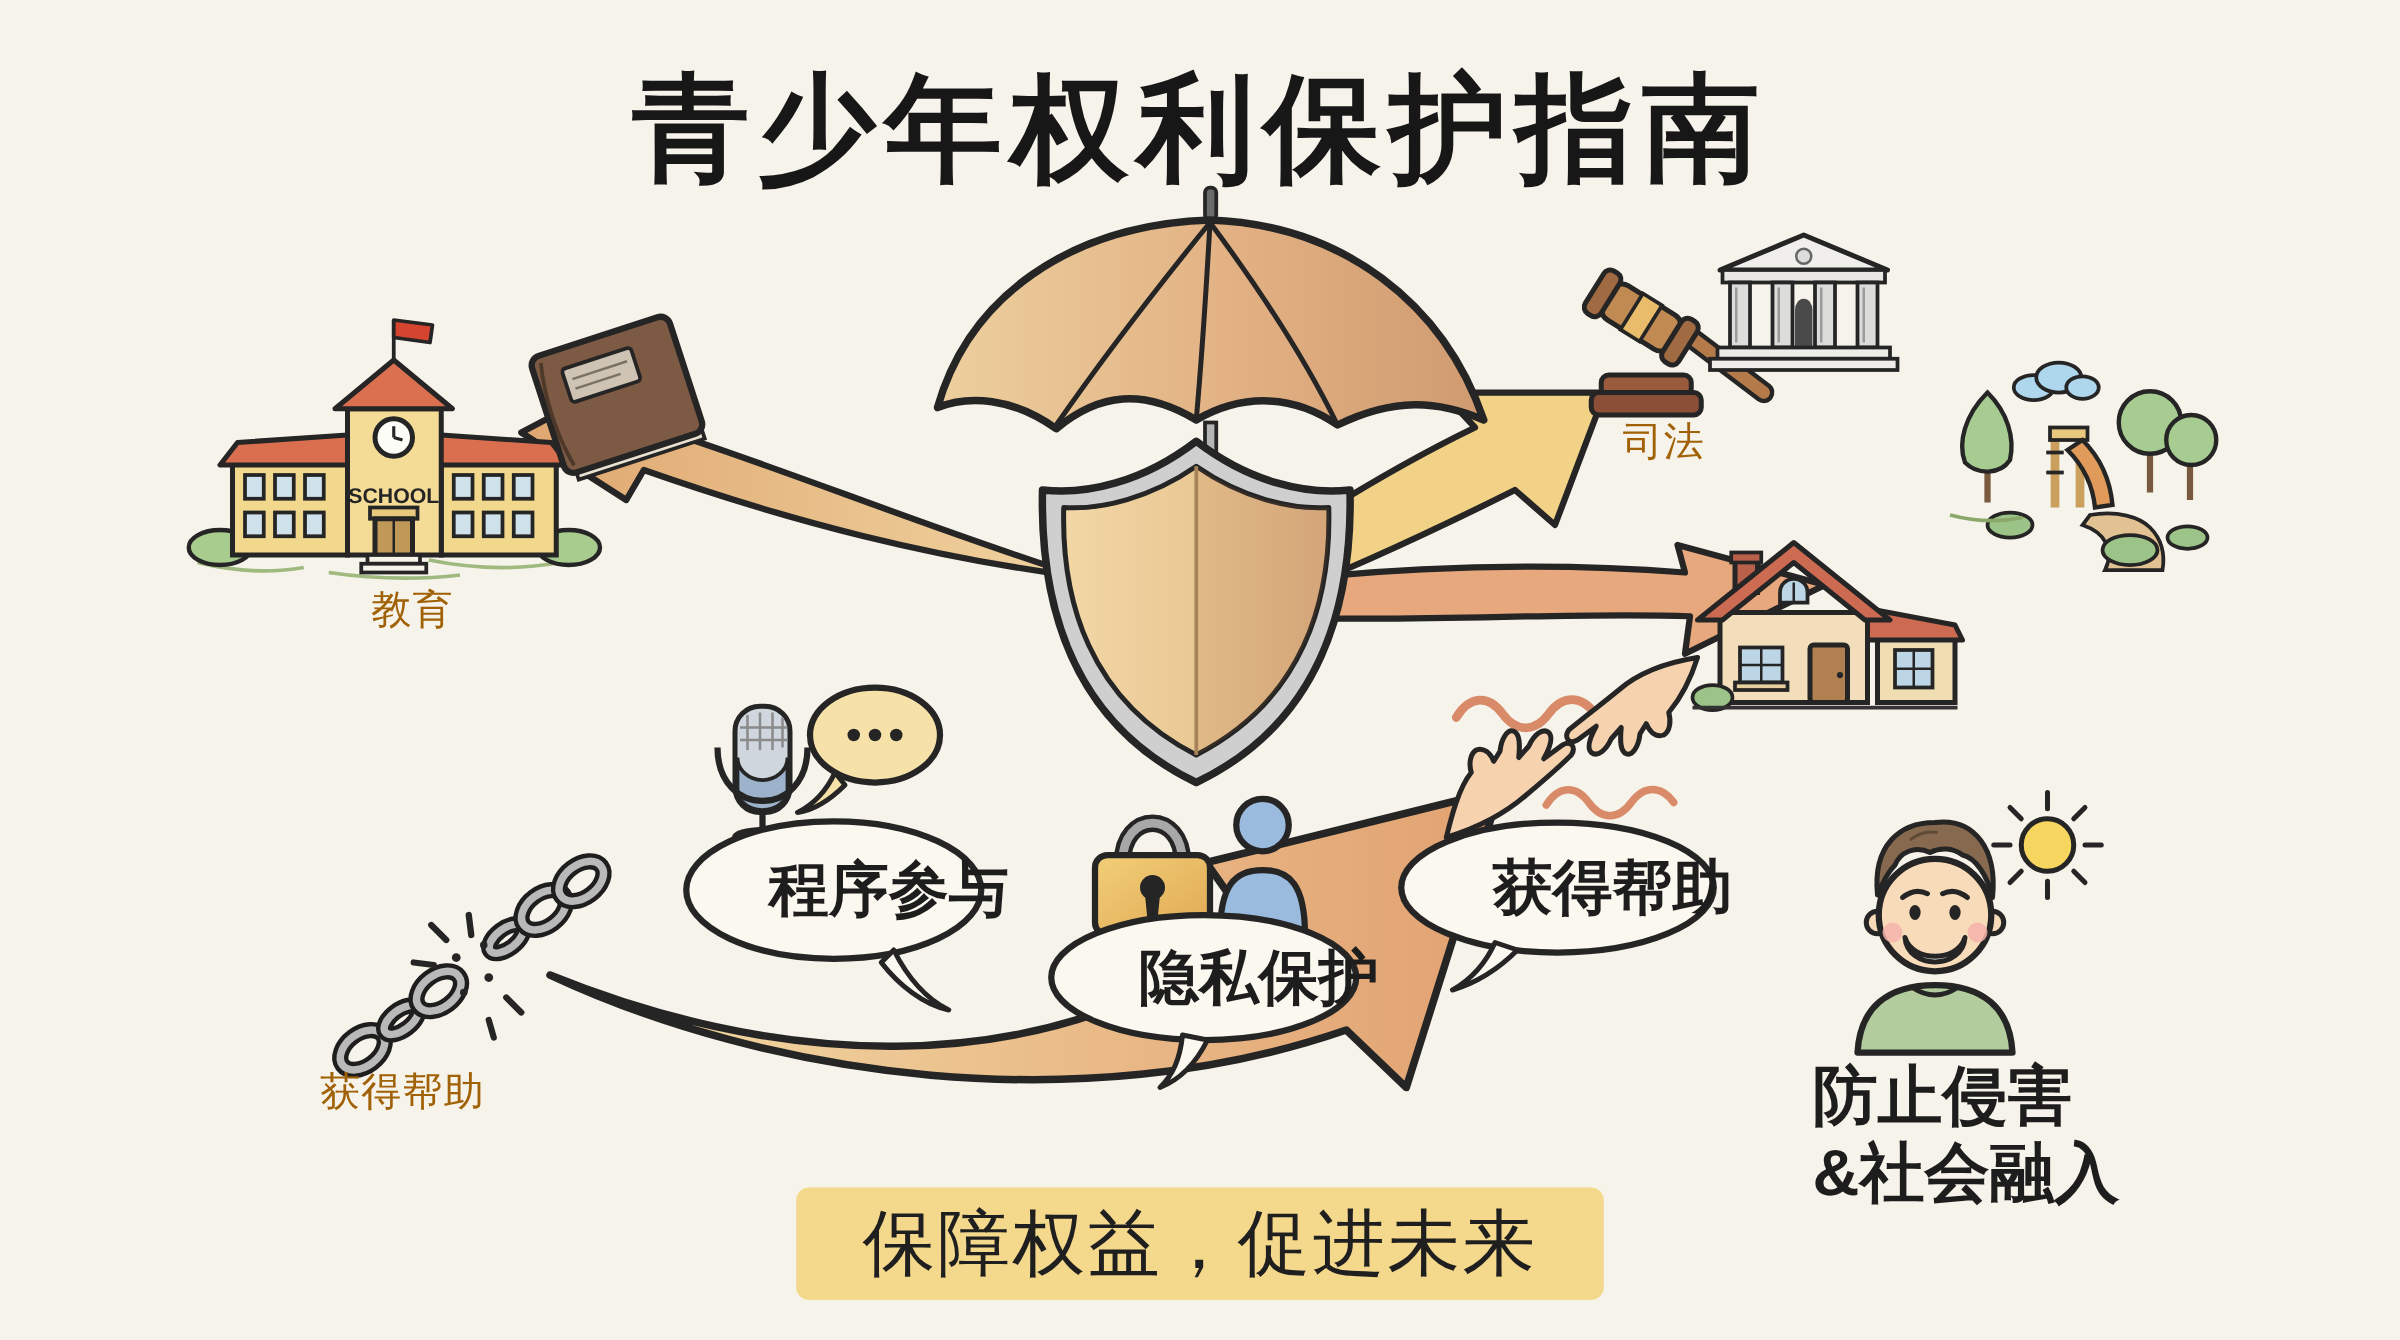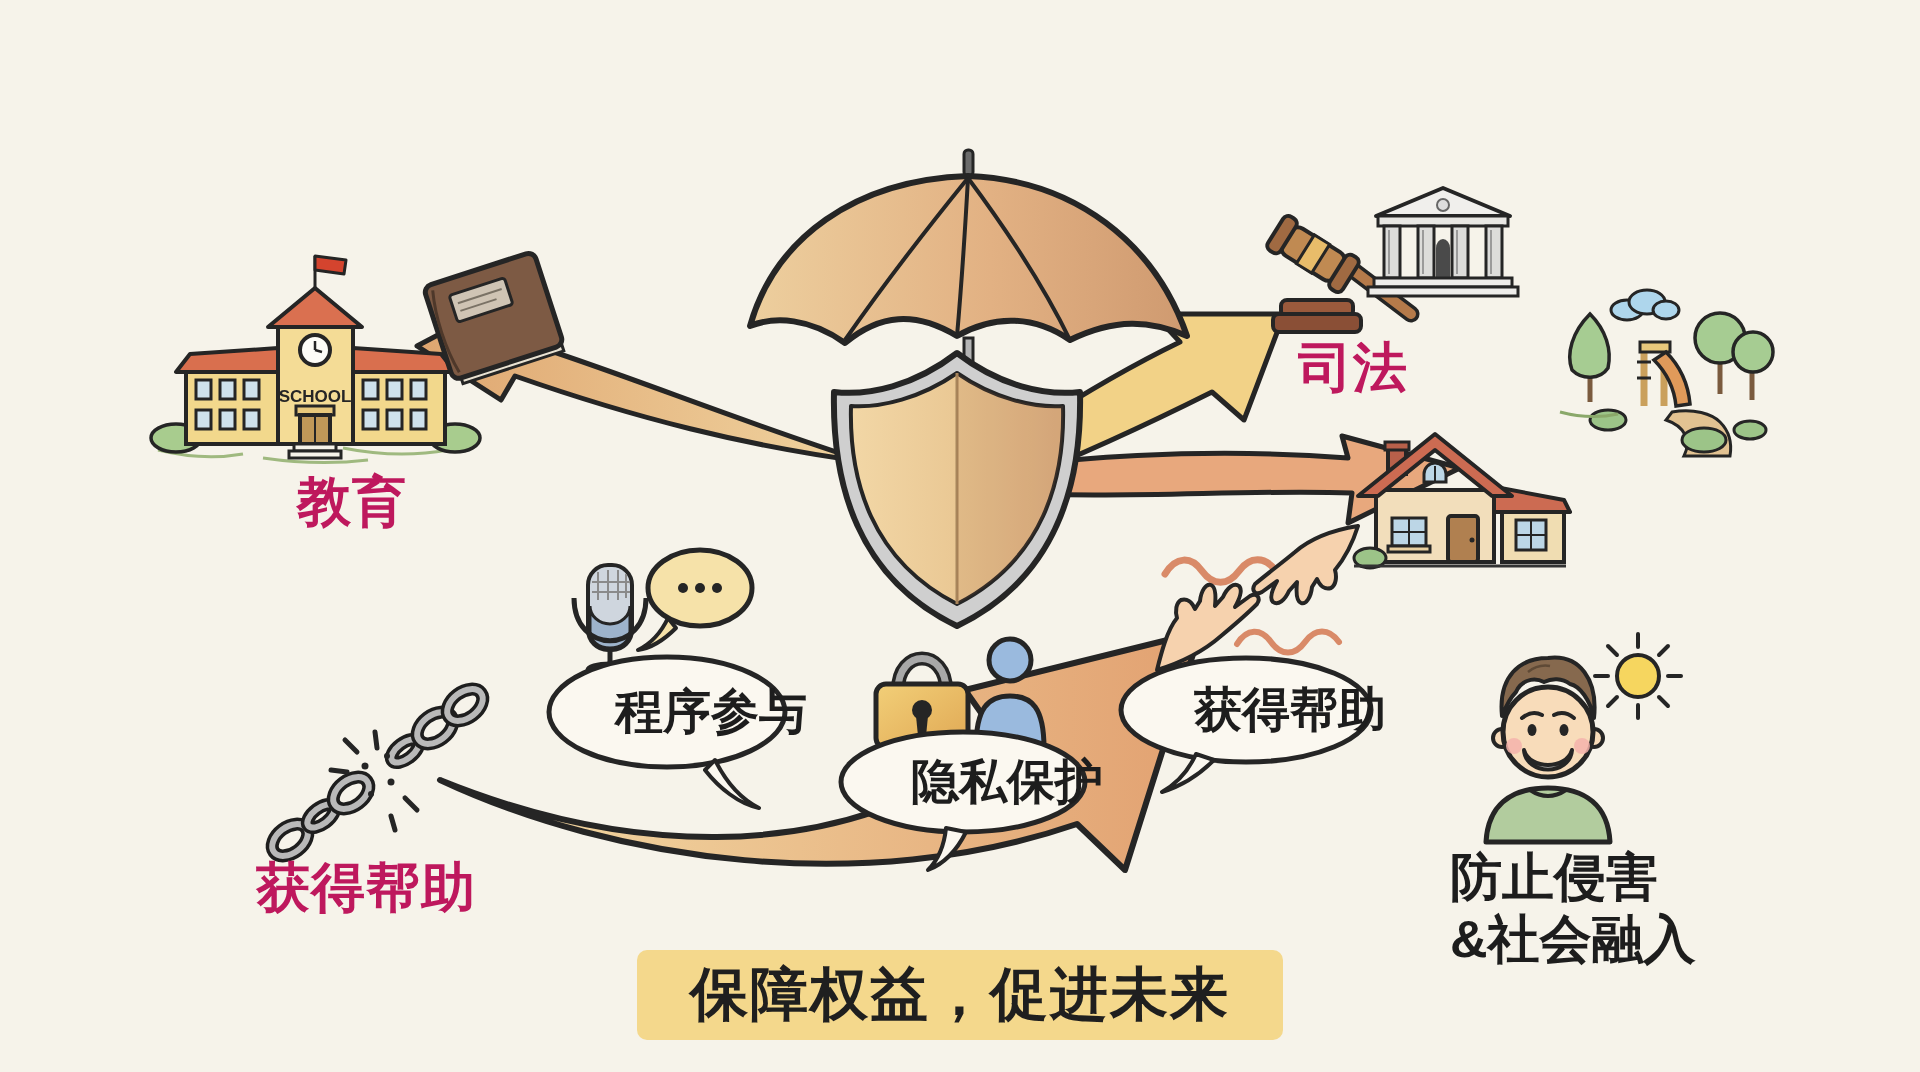--- a/index.html
+++ b/index.html
@@ -1,26 +1,26 @@
 <!DOCTYPE html>
 <html><head>
 <meta charset="utf-8">
 <style>
   html,body{margin:0;padding:0;background:#f6f3ea;}
   .stage{position:relative;width:1920px;height:1072px;background:#f6f3ea;overflow:hidden;
          font-family:"Liberation Sans","DejaVu Sans",sans-serif;color:#1d1d1d;}
   .abs{position:absolute;}
   .title{left:0;right:0;top:40px;text-align:center;font-size:94px;font-weight:800;
          letter-spacing:7px;color:#171717;}
-  .label{font-size:54px;font-weight:700;color:#be185d;letter-spacing:1px;white-space:nowrap;}
+  .label{font-size:32px;font-weight:400;color:#a16207;letter-spacing:1px;white-space:nowrap;}
   .bubble-label{font-size:48px;font-weight:700;color:#1d1d1d;white-space:nowrap;
                 transform:translate(-50%,-50%);margin-left:44px;}
   .two-line{font-size:52px;font-weight:700;line-height:62px;white-space:nowrap;}
   .banner{left:637px;top:950px;width:646px;height:90px;background:#f4d88c;border-radius:10px;
-          display:flex;align-items:center;justify-content:center;font-size:58px;font-weight:700;
+          display:flex;align-items:center;justify-content:center;font-size:58px;font-weight:400;
           letter-spacing:2px;color:#1f1f1f;}
   svg{display:block;overflow:visible;}
 </style>
 </head>
 <body>
 
 <div class="stage">
 
   <div class="abs" style="left:405px;top:300px;width:470px;height:175px">
     <svg width="470" height="175" viewBox="0 0 470 175">
@@ -51,20 +51,21 @@
       <defs>
           <linearGradient id="gBig" x1="0" y1="0" x2="1" y2="0">
         <stop offset="0" stop-color="#f3dca6"></stop>
             <stop offset="1" stop-color="#e2a171"></stop>
           </linearGradient>
         </defs>
       <path d="M15,178 C180,245 400,275 578,142 L540,88 L775,30 L700,268 L652,222 C440,295 190,260 15,178 Z" fill="url(#gBig)" stroke="#252525" stroke-width="6" stroke-linejoin="round"></path>
     </svg>
   </div>
 
+  <div class="abs title">青少年权利保护指南</div>
 
   <div class="abs" style="left:735px;top:148px;width:470px;height:500px">
     <svg width="470" height="500" viewBox="0 0 470 500">
       <defs>
         <linearGradient id="gCan" x1="0" y1="0" x2="1" y2="0">
           <stop offset="0" stop-color="#edcf9e"></stop>
             <stop offset="0.55" stop-color="#e2b183"></stop>
             <stop offset="1" stop-color="#cf9a70"></stop>
         </linearGradient>
         <linearGradient id="gShield" x1="0" y1="0" x2="1" y2="0">

